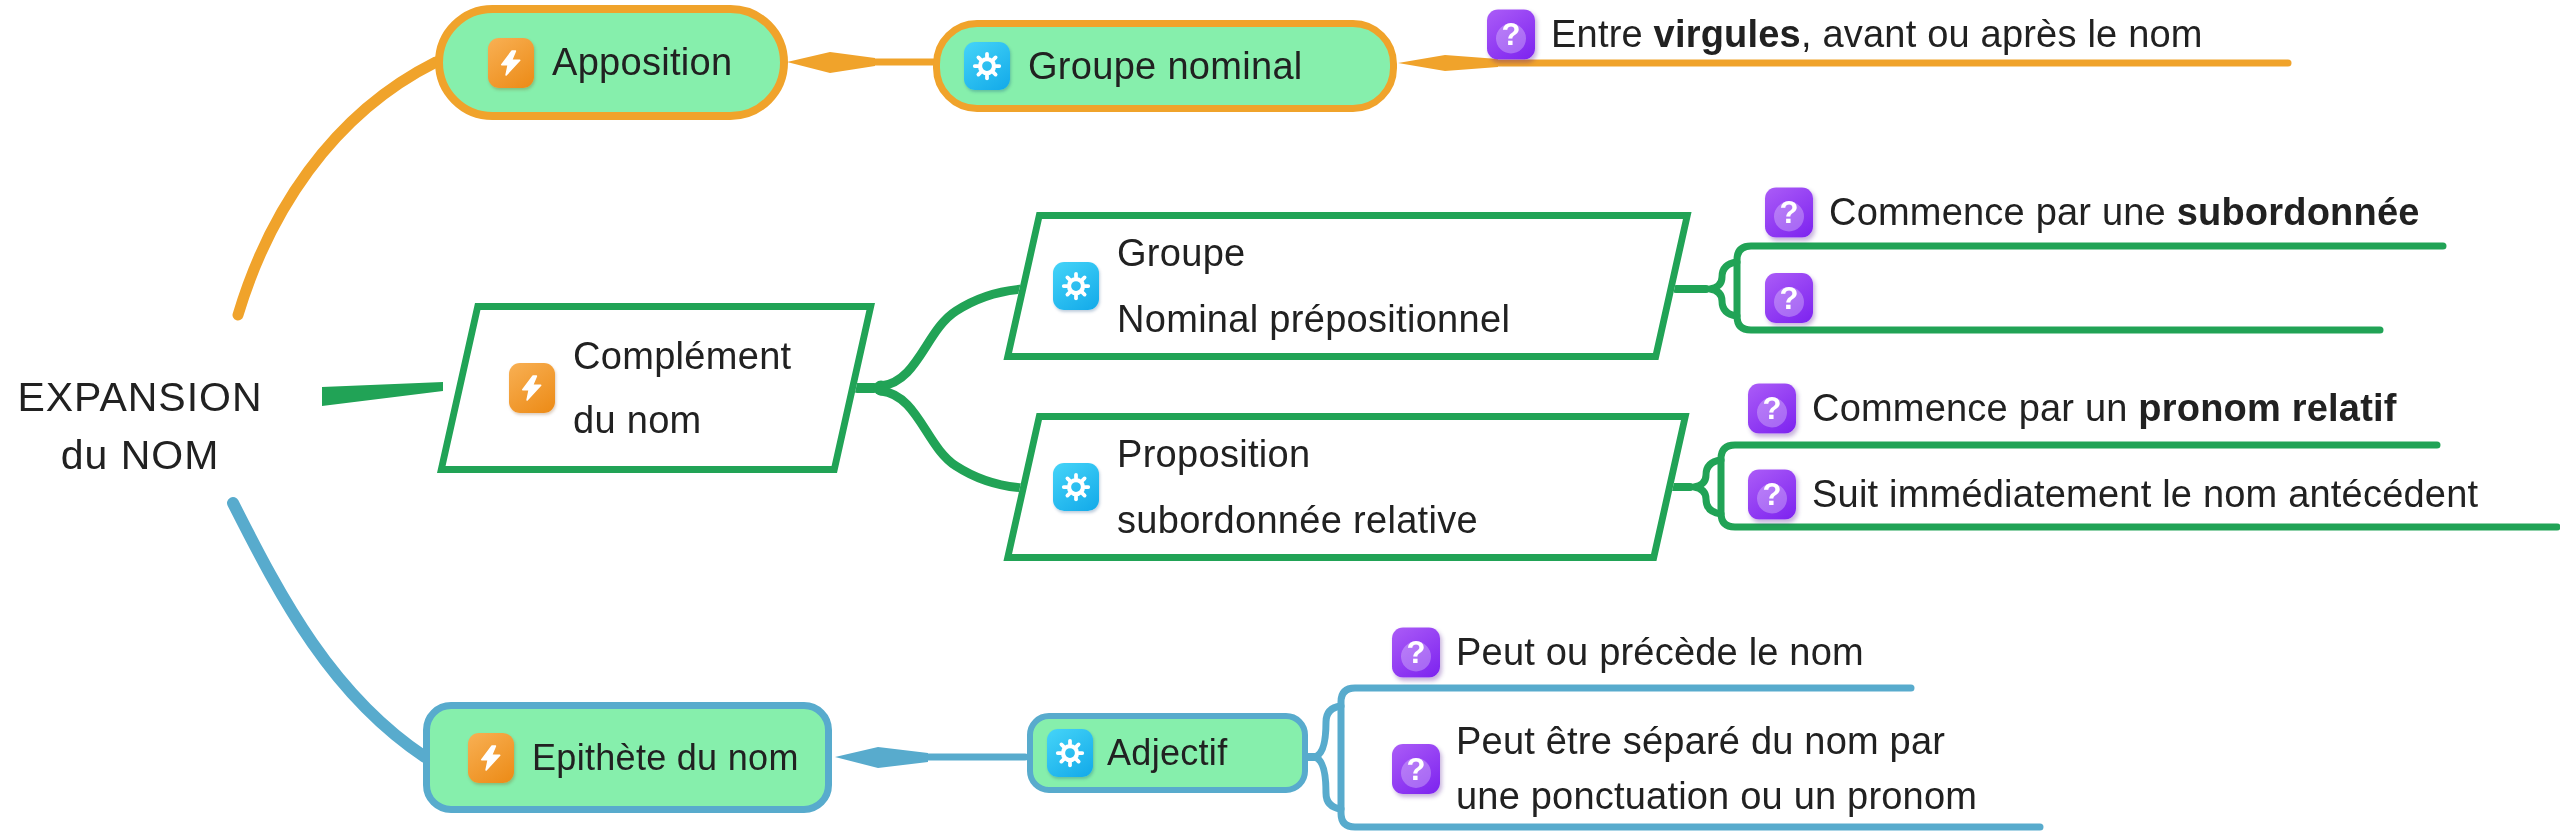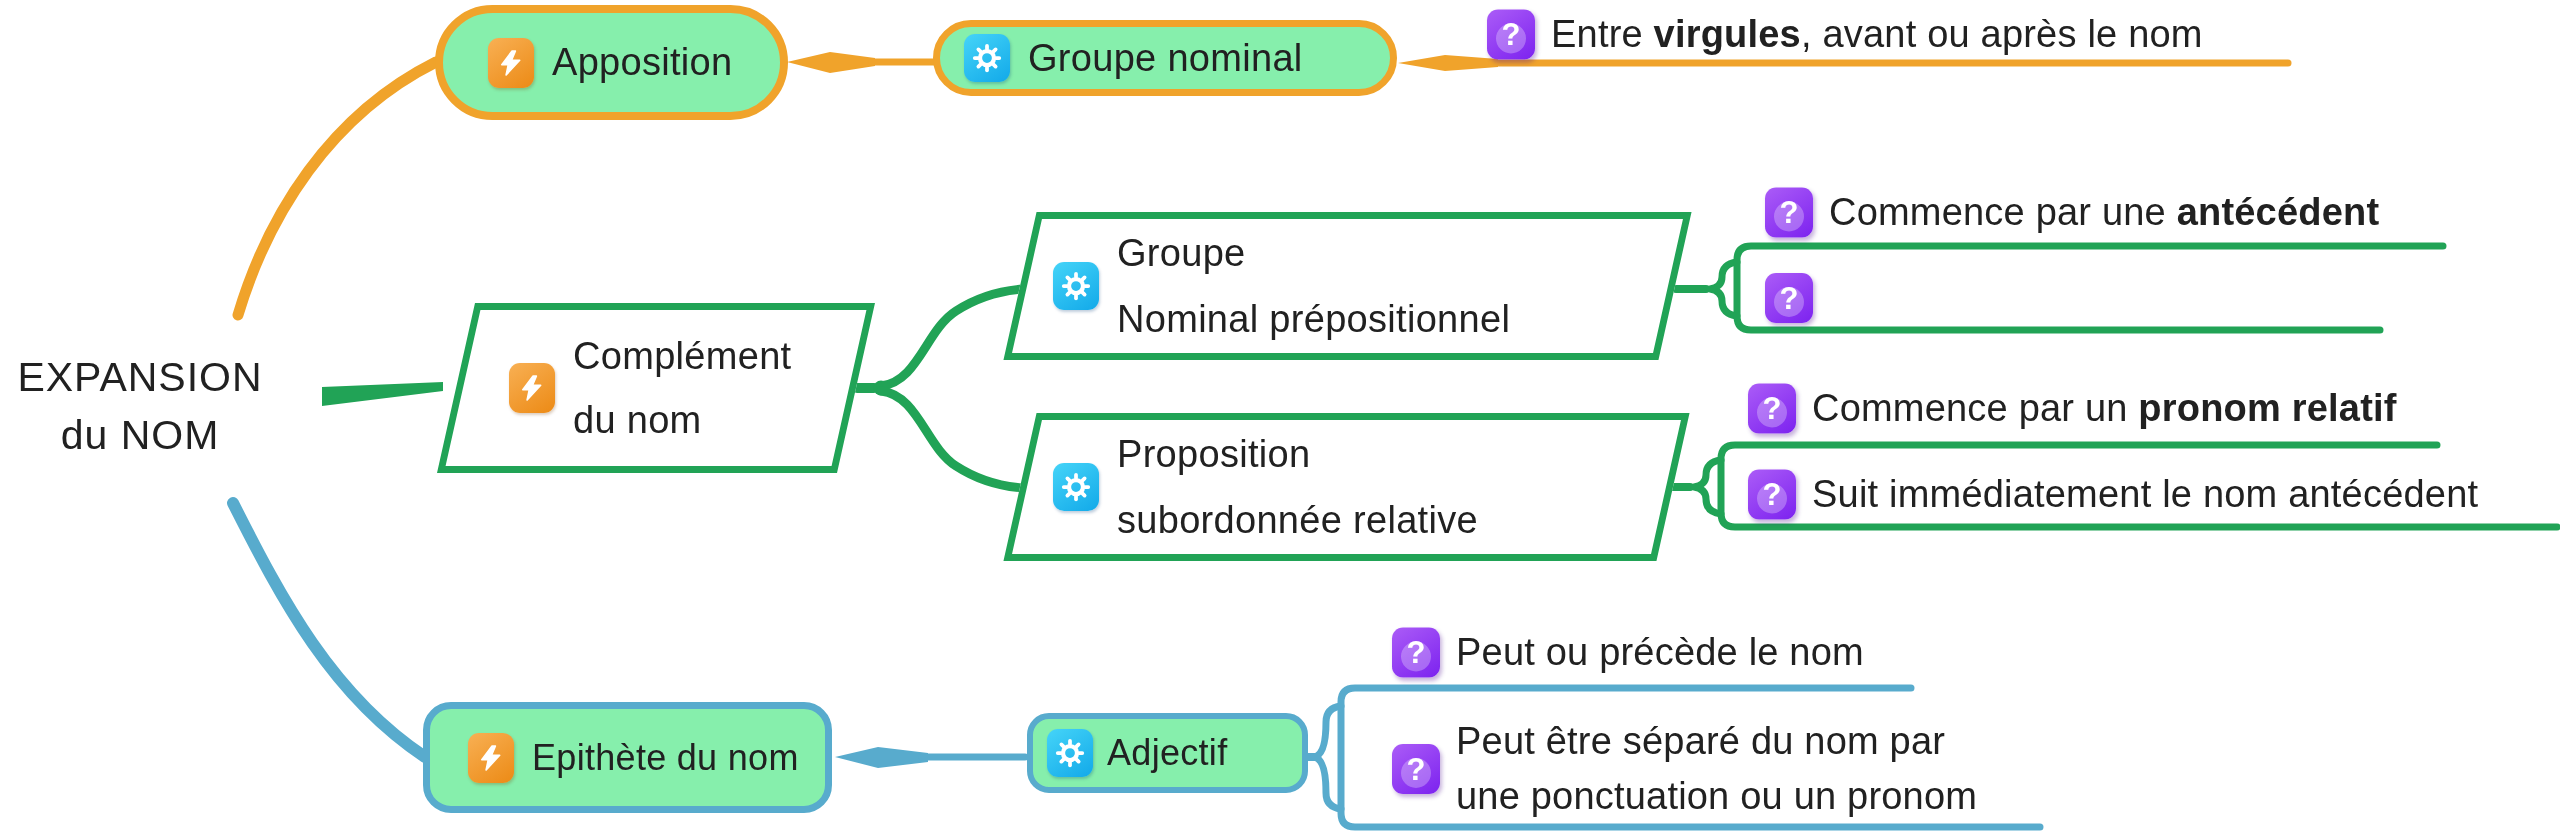--- a/index.html
+++ b/index.html
@@ -77,35 +77,35 @@
   <path class="st-green" d="M2437,445 H1735 Q1721,445 1721,459 V513 Q1721,527 1735,527 H2557" stroke-width="7"></path>
 
   <path class="st-blue" d="M233,503 C282,600 332,695 425,757" stroke-width="12"></path>
   <polygon class="fl-blue" points="835,757 878,747 928,753 928,762 878,768"></polygon>
   <path class="st-blue" d="M922,757 H1025" stroke-width="7"></path>
   <path class="st-blue" d="M1307,757 H1317" stroke-width="8"></path>
   <path class="st-blue" d="M1341,706 Q1326,708 1326,722 Q1326,755 1314,757 Q1326,759 1326,793 Q1326,807 1341,809" stroke-width="7"></path>
   <path class="st-blue" d="M1911,688 H1355 Q1341,688 1341,702 V813 Q1341,827 1355,827 H2040" stroke-width="7"></path>
 </svg>
 
-<div class="root-label" style="left:8px;top:348px;width:264px;">
+<div class="root-label" style="left:8px;top:368px;width:264px;">
   <div>EXPANSION</div>
   <div>du NOM</div>
 </div>
 
 <div class="node pill-orange gap" style="left:435px;top:5px;width:353px;height:115px;border-radius:58px;padding-left:45px;">
   <span class="icon icon-flash">
     <svg width="26" height="28" viewBox="0 0 24 24">
         <polygon points="13,1 3.5,13.5 9.5,13.5 7.5,23 20,9.5 12.5,9.5 16,1" fill="#fff" stroke="#fff" stroke-width="1.5" stroke-linejoin="round"></polygon>
       </svg>
   </span>
   <span>Apposition</span>
 </div>
 
-<div class="node pill-orange gap" style="left:933px;top:20px;width:464px;height:76px;border-radius:44px;border-width:7px;padding-left:24px;">
+<div class="node pill-orange gap" style="left:933px;top:20px;width:464px;height:92px;border-radius:44px;border-width:7px;padding-left:24px;">
   <span class="icon icon-gear">
     <svg width="30" height="30" viewBox="0 0 24 24">
       <g stroke="#fff" stroke-width="3" stroke-linecap="round">
         <line x1="12" y1="2.2" x2="12" y2="4.8"></line>
           <line x1="12" y1="19.2" x2="12" y2="21.8"></line>
         <line x1="2.2" y1="12" x2="4.8" y2="12"></line>
           <line x1="19.2" y1="12" x2="21.8" y2="12"></line>
         <line x1="5.1" y1="5.1" x2="6.9" y2="6.9"></line>
           <line x1="17.1" y1="17.1" x2="18.9" y2="18.9"></line>
         <line x1="5.1" y1="18.9" x2="6.9" y2="17.1"></line>
@@ -213,21 +213,21 @@
       <span class="qm">?</span>
     </span>
   <span class="txt"><span>Entre </span><span class="b">virgules</span><span>, avant ou après le nom</span></span>
 </div>
 
 <div class="note" style="left:1765px;top:212px;">
   <span class="icon icon-q">
       <span class="bulb"></span>
       <span class="qm">?</span>
     </span>
-  <span class="txt"><span>Commence par une </span><span class="b">antécédent</span></span>
+  <span class="txt"><span>Commence par une </span><span class="b">subordonnée</span></span>
 </div>
 
 <div class="note" style="left:1765px;top:298px;">
   <span class="icon icon-q">
       <span class="bulb"></span>
       <span class="qm">?</span>
     </span>
 </div>
 
 <div class="note" style="left:1748px;top:408px;">

